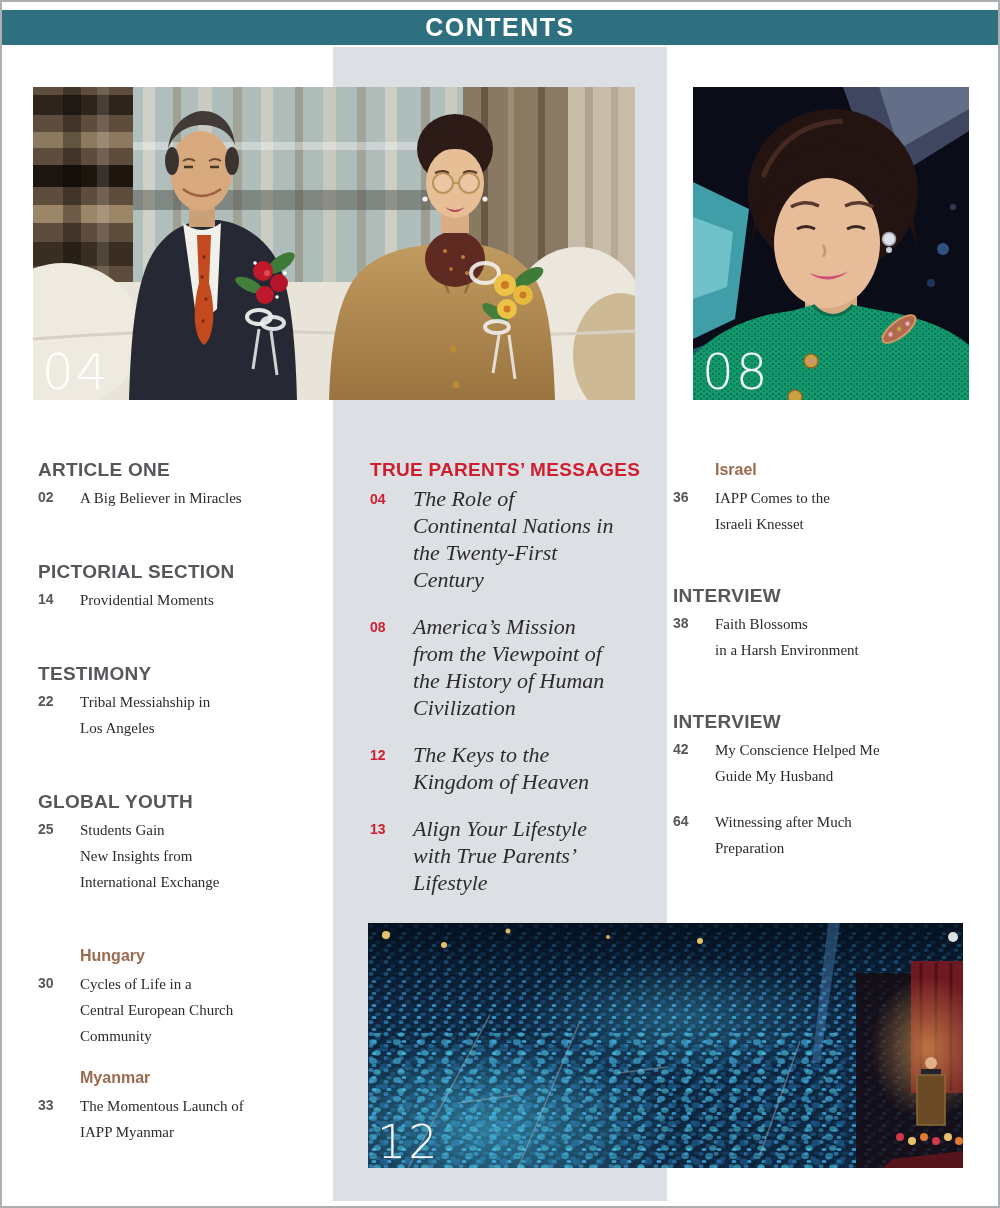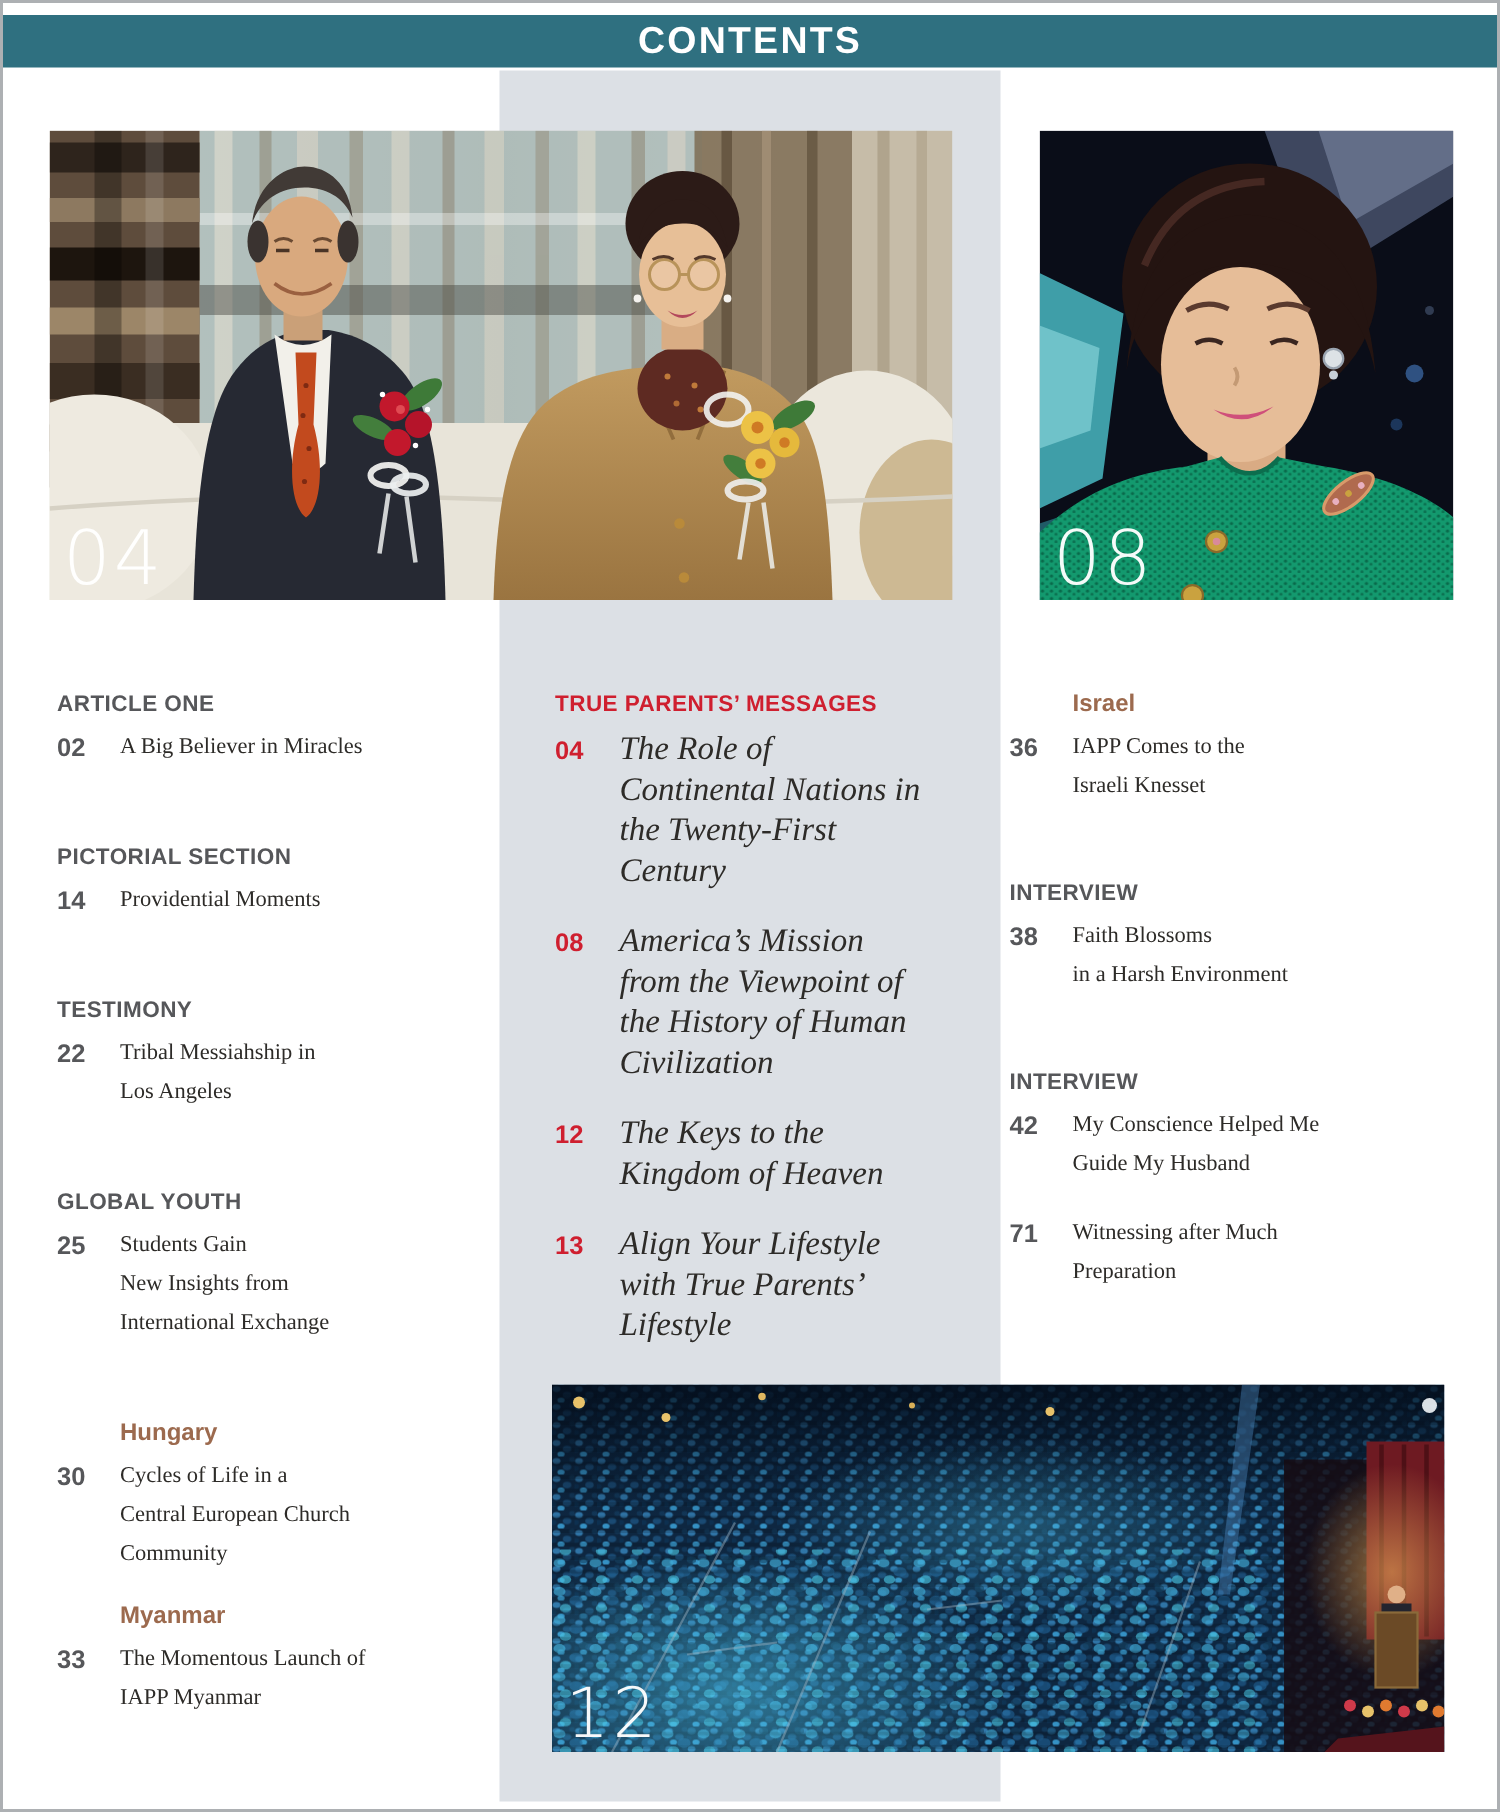--- a/index.html
+++ b/index.html
@@ -34,32 +34,32 @@
   .photo-b .photo-num{ font-size:46px; }
 
   .col{ position:absolute; top:459px; }
   .col-left { left:36px;  width:294px; }
   .col-mid  { left:368px; width:292px; }
   .col-right{ left:671px; width:272px; }
 
   .sec{ margin-bottom:52px; }
   .col-right .sec{ margin-bottom:50px; }
   .sec-heading{
-    font-weight:bold; font-size:15px; line-height:17px; letter-spacing:.3px;
+    font-weight:bold; font-size:19px; line-height:17px; letter-spacing:.3px;
     color:var(--heading_gray); margin-bottom:7px;
   }
   .col-mid .sec-heading{ color:var(--accent_red); line-height:18px; margin-bottom:6px; }
   .country{
     font-weight:bold; font-size:16px; line-height:18px; color:var(--accent_brown);
     margin-left:42px; margin-bottom:6px;
   }
   .entry{ display:flex; }
   .entry + .entry, .sub + .sub{ margin-top:20px; }
   .num{
-    flex:none; width:42px; font-weight:bold; font-size:17px; color:var(--heading_gray);
+    flex:none; width:42px; font-weight:bold; font-size:14px; color:var(--heading_gray);
     padding-top:4px;
   }
   .title{
     font-family:"Liberation Serif","DejaVu Serif",serif; font-size:15px; line-height:26px;
     color:var(--text); white-space:pre-line;
   }
   .col-mid .entry{ margin-bottom:12px; }
   .col-mid .num{ color:var(--accent_red); width:43px; padding-top:6px; }
   .col-mid .title{ font-size:22px; line-height:27px;font-style:italic; }
 </style>
@@ -426,20 +426,20 @@
       </div>
     </div>
     <div class="sec">
       <div class="sec-heading">INTERVIEW</div>
       <div class="entry">
         <span class="num">42</span>
         <span class="title">My Conscience Helped Me
 Guide My Husband</span>
       </div>
       <div class="entry">
-        <span class="num">71</span>
+        <span class="num">64</span>
         <span class="title">Witnessing after Much
 Preparation</span>
       </div>
     </div>
   </div>
 
 </div>
 
 </body></html>

